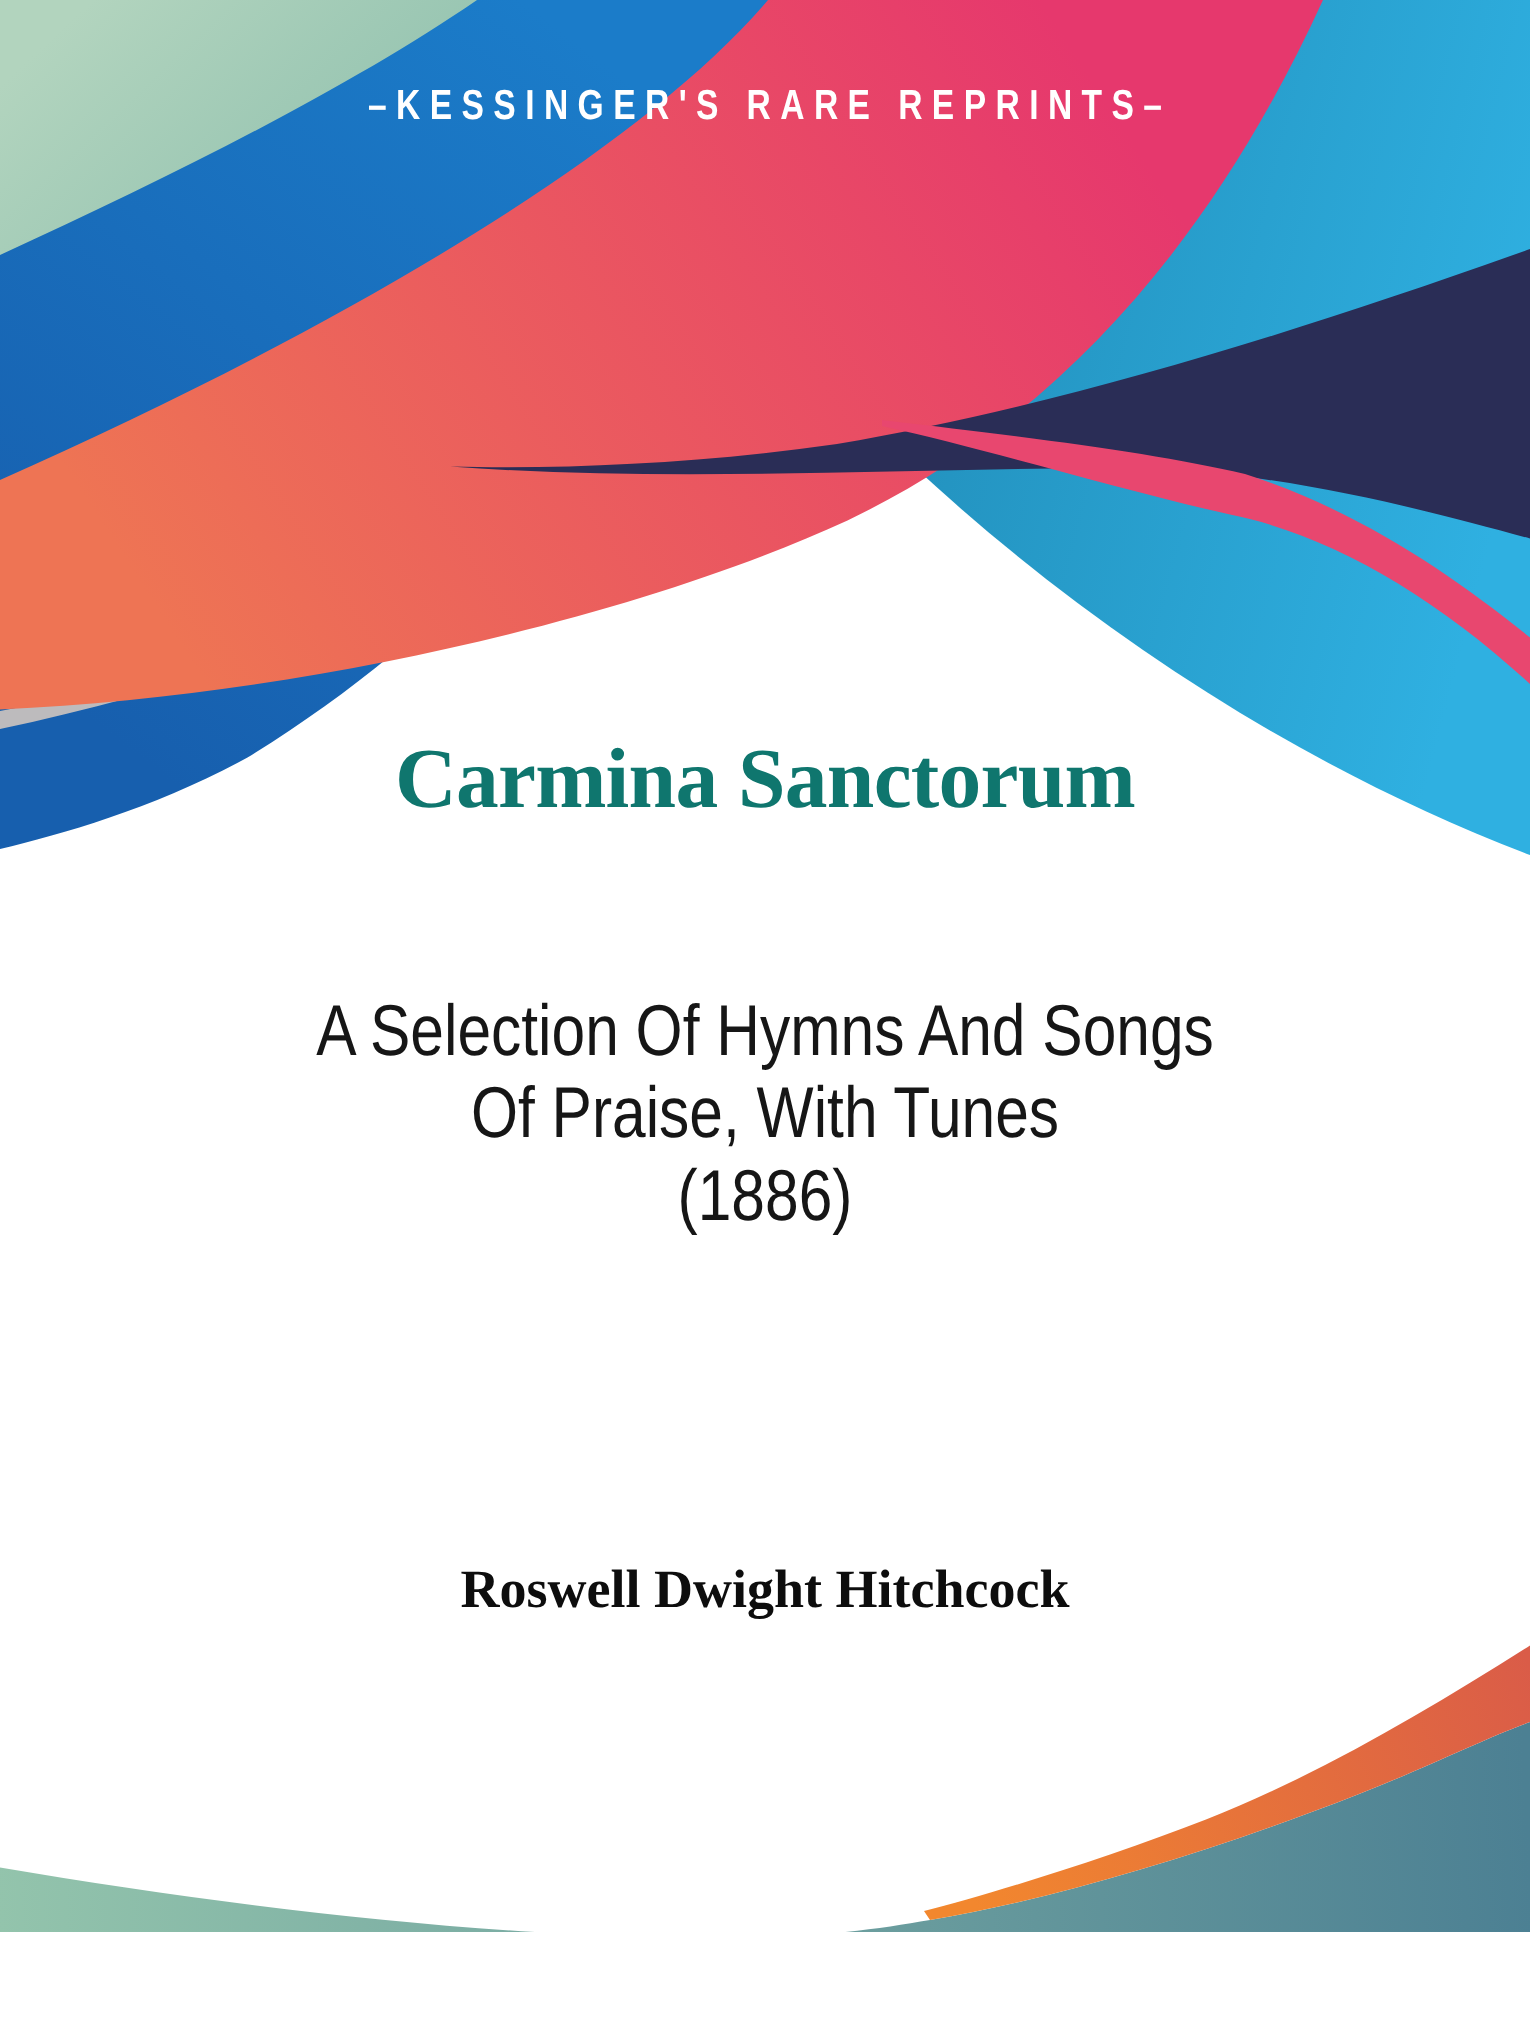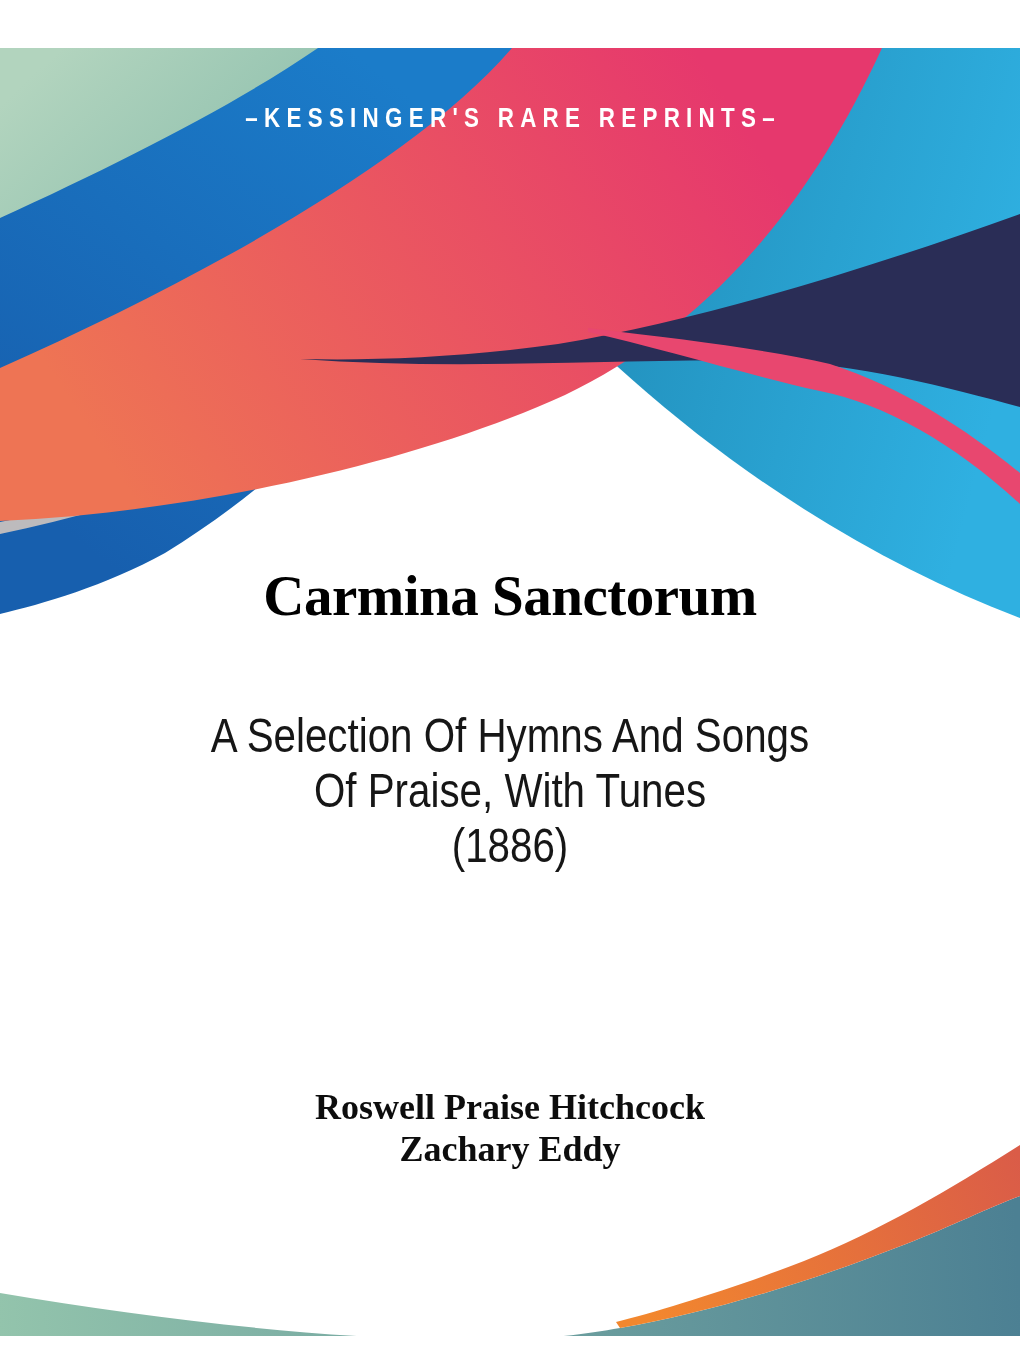--- a/index.html
+++ b/index.html
@@ -2,43 +2,42 @@
 <html><head>
 <meta charset="utf-8">
 <style>
   html,body{margin:0;padding:0;background:#fff;}
   .page{
     position:relative;
     width:1020px;height:1288px;
     background:#ffffff;
     overflow:hidden;
     font-family:"Liberation Sans", sans-serif;
-    margin-top:48px;
   }
   .art{position:absolute;left:0;top:0;width:1020px;height:1360px;display:block;}
   .banner{
     position:absolute;top:54px;left:0;width:100%;
     text-align:center;
     color:#ffffff;
     font-weight:bold;
     font-size:28px;
     letter-spacing:0.28em;
     text-indent:0.28em;
     transform:scaleX(0.8);
     transform-origin:center;
     white-space:nowrap;
   }
   .book-title{
-    position:absolute;top:518px;left:0;width:100%;
+    position:absolute;top:490px;left:0;width:100%;
     text-align:center;
     font-family:"Liberation Serif", serif;
     font-weight:700;
     font-size:57px;
     line-height:60px;
-    color:#000000;
+    color:#0f766e;
     letter-spacing:-0.5px;
   }
   .book-subtitle{
     position:absolute;top:660px;left:0;width:100%;
     text-align:center;
     font-size:48px;
     line-height:55px;
     font-weight:400;
     color:#161616;
     transform:scaleX(0.84);
@@ -112,17 +111,16 @@
 
   <div class="book-title">Carmina Sanctorum</div>
 
   <div class="book-subtitle">
     <div>A Selection Of Hymns And Songs</div>
     <div>Of Praise, With Tunes</div>
     <div>(1886)</div>
   </div>
 
   <div class="authors">
-    <div>Roswell Praise Hitchcock</div>
-    <div>Zachary Eddy</div>
+    <div>Roswell Dwight Hitchcock</div>
   </div>
 
 </div>
 
 </body></html>

